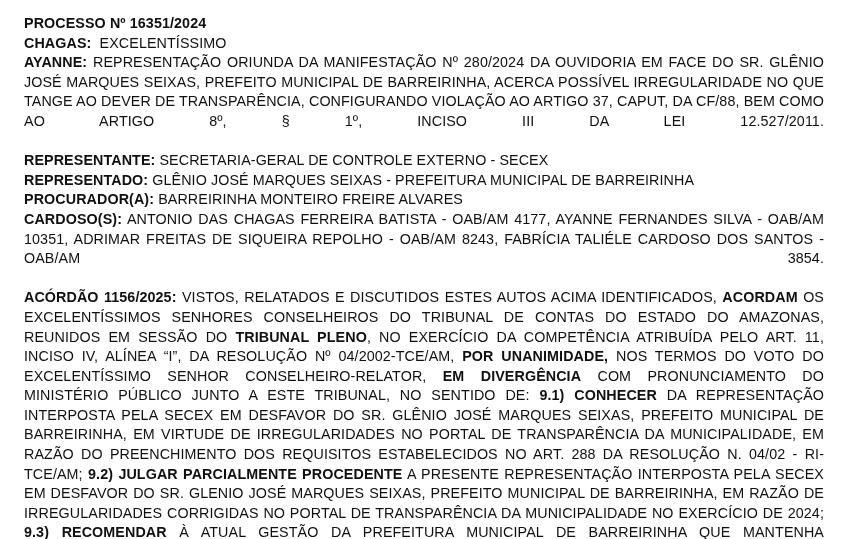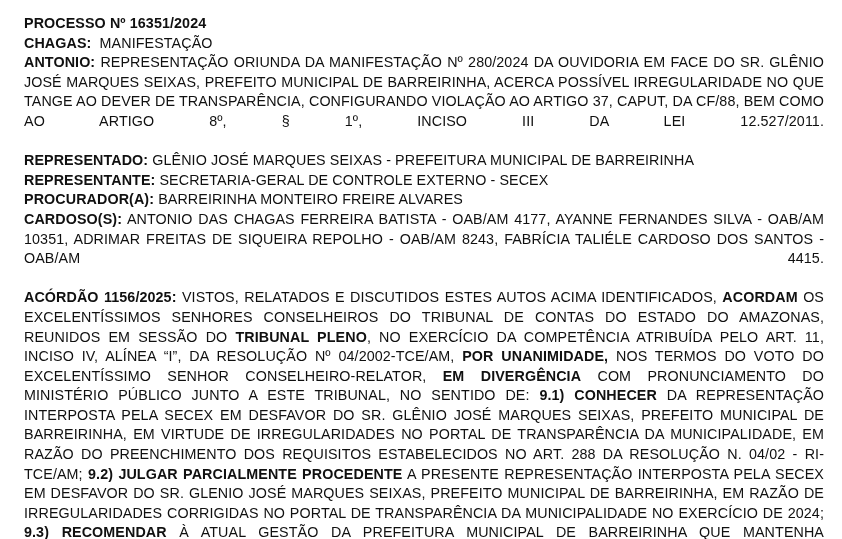--- a/index.html
+++ b/index.html
@@ -45,40 +45,40 @@
 </head>
 <body>
 
 <div id="doc">
 
   <p class="para block">
     <span class="label">PROCESSO Nº</span><span> </span><span class="bold">16351/2024</span>
   </p>
 
   <p class="para block">
-    <span class="label">CHAGAS:</span><span>&nbsp; </span><span>MANIFESTAÇÃO</span>
+    <span class="label">CHAGAS:</span><span>&nbsp; </span><span>EXCELENTÍSSIMO</span>
   </p>
 
   <p class="para block j-all">
-    <span class="label">ANTONIO:</span><span> </span><span>REPRESENTAÇÃO ORIUNDA DA MANIFESTAÇÃO Nº 280/2024 DA OUVIDORIA EM FACE DO SR. GLÊNIO JOSÉ MARQUES SEIXAS, PREFEITO MUNICIPAL DE BARREIRINHA, ACERCA POSSÍVEL IRREGULARIDADE NO QUE TANGE AO DEVER DE TRANSPARÊNCIA, CONFIGURANDO VIOLAÇÃO AO ARTIGO 37, CAPUT, DA CF/88, BEM COMO AO ARTIGO 8º, § 1º, INCISO III DA LEI 12.527/2011.</span>
+    <span class="label">AYANNE:</span><span> </span><span>REPRESENTAÇÃO ORIUNDA DA MANIFESTAÇÃO Nº 280/2024 DA OUVIDORIA EM FACE DO SR. GLÊNIO JOSÉ MARQUES SEIXAS, PREFEITO MUNICIPAL DE BARREIRINHA, ACERCA POSSÍVEL IRREGULARIDADE NO QUE TANGE AO DEVER DE TRANSPARÊNCIA, CONFIGURANDO VIOLAÇÃO AO ARTIGO 37, CAPUT, DA CF/88, BEM COMO AO ARTIGO 8º, § 1º, INCISO III DA LEI 12.527/2011.</span>
+  </p>
+
+  <p class="para block">
+    <span class="label">REPRESENTANTE:</span><span> </span><span>SECRETARIA-GERAL DE CONTROLE EXTERNO - SECEX</span>
   </p>
 
   <p class="para block">
     <span class="label">REPRESENTADO:</span><span> </span><span>GLÊNIO JOSÉ MARQUES SEIXAS - PREFEITURA MUNICIPAL DE BARREIRINHA</span>
   </p>
 
   <p class="para block">
-    <span class="label">REPRESENTANTE:</span><span> </span><span>SECRETARIA-GERAL DE CONTROLE EXTERNO - SECEX</span>
-  </p>
-
-  <p class="para block">
     <span class="label">PROCURADOR(A):</span><span> </span><span>BARREIRINHA MONTEIRO FREIRE ALVARES</span>
   </p>
 
   <p class="para block j-all">
-    <span class="label">CARDOSO(S):</span><span> </span><span>ANTONIO DAS CHAGAS FERREIRA BATISTA - OAB/AM 4177, AYANNE FERNANDES SILVA - OAB/AM 10351, ADRIMAR FREITAS DE SIQUEIRA REPOLHO - OAB/AM 8243, FABRÍCIA TALIÉLE CARDOSO DOS SANTOS - OAB/AM 4415.</span>
+    <span class="label">CARDOSO(S):</span><span> </span><span>ANTONIO DAS CHAGAS FERREIRA BATISTA - OAB/AM 4177, AYANNE FERNANDES SILVA - OAB/AM 10351, ADRIMAR FREITAS DE SIQUEIRA REPOLHO - OAB/AM 8243, FABRÍCIA TALIÉLE CARDOSO DOS SANTOS - OAB/AM 3854.</span>
   </p>
 
   <p class="para">
     <span class="label">ACÓRDÃO 1156/2025:</span><span>  VISTOS, RELATADOS E DISCUTIDOS ESTES AUTOS ACIMA IDENTIFICADOS, </span><span class="bold">ACORDAM</span><span> OS EXCELENTÍSSIMOS SENHORES CONSELHEIROS DO TRIBUNAL  DE CONTAS DO ESTADO  DO  AMAZONAS,  REUNIDOS  EM  SESSÃO DO </span><span class="bold">TRIBUNAL PLENO</span><span>, NO  EXERCÍCIO  DA  COMPETÊNCIA  ATRIBUÍDA PELO ART. 11, INCISO IV, ALÍNEA “I”, DA RESOLUÇÃO Nº 04/2002-TCE/AM, </span><span class="bold">POR UNANIMIDADE,</span><span> NOS TERMOS DO VOTO DO EXCELENTÍSSIMO SENHOR CONSELHEIRO-RELATOR, </span><span class="bold">EM DIVERGÊNCIA</span><span> COM PRONUNCIAMENTO DO MINISTÉRIO PÚBLICO JUNTO A ESTE TRIBUNAL,  NO  SENTIDO DE:</span><span> </span><span class="bold">9.1)</span><span> </span><span class="bold">CONHECER</span><span> DA REPRESENTAÇÃO INTERPOSTA PELA SECEX EM DESFAVOR DO SR. GLÊNIO JOSÉ MARQUES SEIXAS, PREFEITO MUNICIPAL DE BARREIRINHA, EM VIRTUDE DE IRREGULARIDADES NO PORTAL DE TRANSPARÊNCIA DA MUNICIPALIDADE, EM RAZÃO DO PREENCHIMENTO DOS REQUISITOS ESTABELECIDOS NO ART. 288 DA RESOLUÇÃO N. 04/02 - RI-TCE/AM;</span><span> </span><span class="bold">9.2)</span><span> </span><span class="bold">JULGAR PARCIALMENTE PROCEDENTE</span><span> A PRESENTE REPRESENTAÇÃO INTERPOSTA PELA SECEX EM DESFAVOR DO SR. GLENIO JOSÉ MARQUES SEIXAS, PREFEITO MUNICIPAL DE BARREIRINHA, EM RAZÃO DE IRREGULARIDADES CORRIGIDAS NO PORTAL DE TRANSPARÊNCIA DA MUNICIPALIDADE NO EXERCÍCIO DE 2024;</span><span> </span><span class="bold">9.3)</span><span> </span><span class="bold">RECOMENDAR</span><span> À ATUAL GESTÃO DA PREFEITURA MUNICIPAL DE BARREIRINHA QUE MANTENHA ATUALIZADAS AS INFORMAÇÕES DO PORTAL DE TRANSPARÊNCIA MUNICIPAL;</span>
   </p>
 
 </div>
 
 </body></html>

